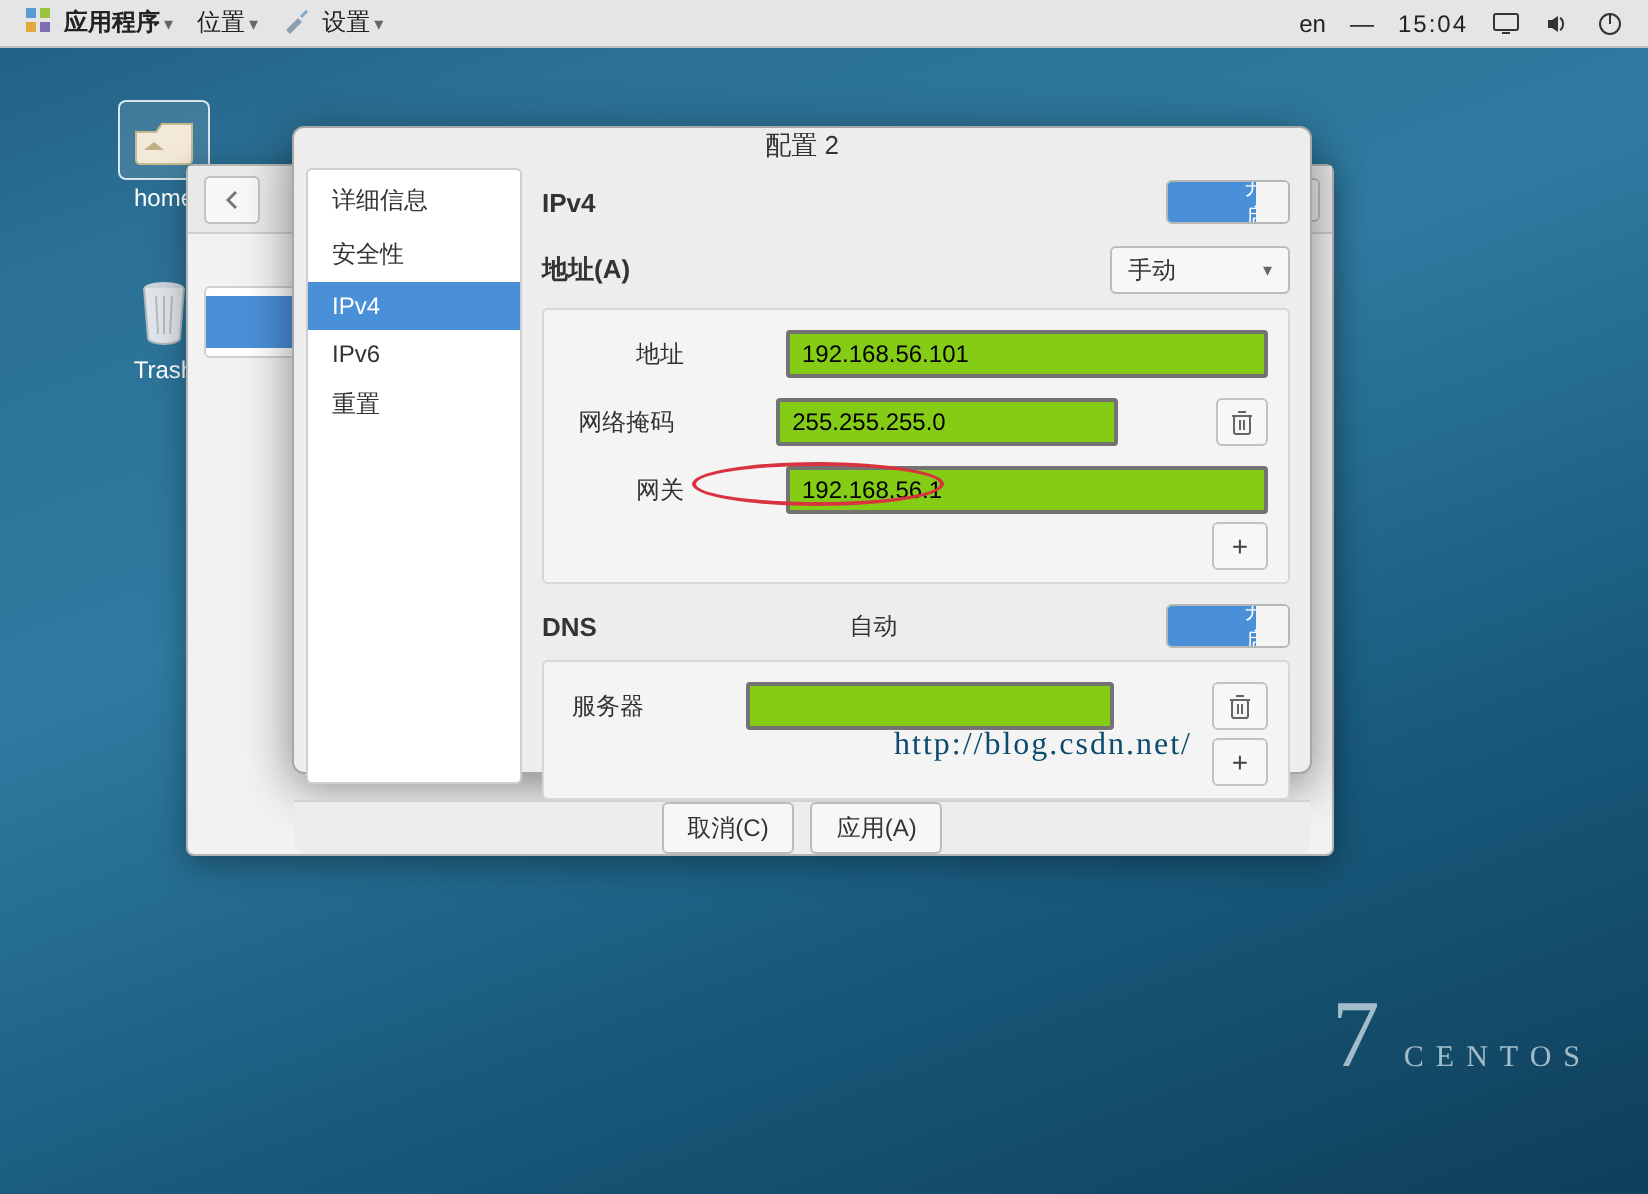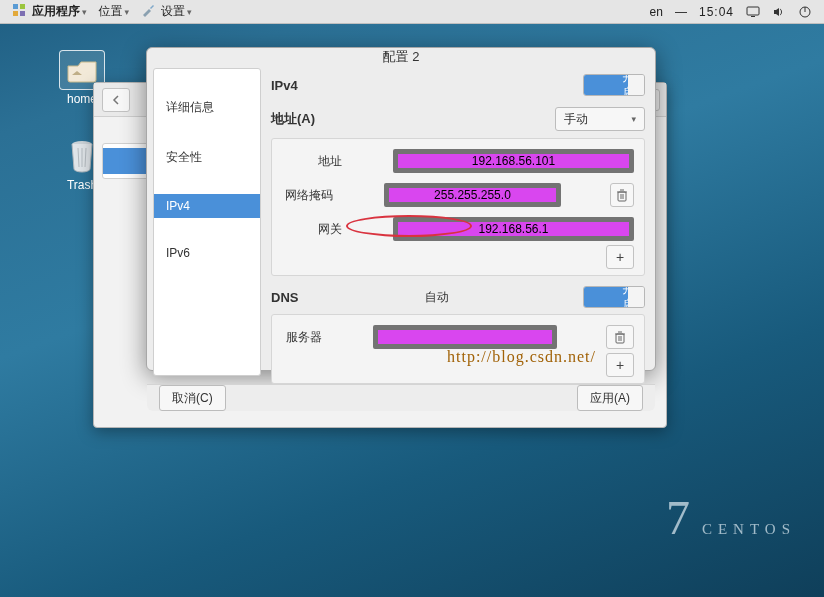--- a/index.html
+++ b/index.html
@@ -82,38 +82,38 @@
     font-size:12px;
   }
   .desktop-icon .icf {
     width:46px; height:40px; border:1px solid rgba(255,255,255,0.8);
     border-radius:4px; display:flex; align-items:center; justify-content:center;
     background: rgba(255,255,255,0.12);
   }
 
   
   .dlg {
-    position:absolute; left:146px; top:47px;
+    position:absolute; left:146px; top:63px;
     width:510px; height:324px;
     background:#ededed; border:1px solid #a7a7a7;
     border-radius:6px;
     box-shadow: 0 6px 24px rgba(0,0,0,0.45);
     display:flex; flex-direction:column;
   }
   .dlg .titlebar {
     height:28px; display:flex; align-items:center; justify-content:center;
     font-size:13px; color:#333;
   }
   .dlg .body { flex:1; display:flex; position:relative; }
   .dlg .sb {
     width:108px; background:#fff; border:1px solid #cfcfcf; border-radius:3px;
     margin:2px 0 8px 6px; padding:2px 0;
   }
   .dlg .sb .sbi {
-    padding:5px 12px; font-size:12px; color:#333; cursor:pointer;margin-top:23px;
+    padding:5px 12px; font-size:12px; color:#333; cursor:pointer;
   }
   .dlg .sb .sbi.sel { background:#4a90d9; color:#fff; }
   .dlg .main {
     flex:1; padding:4px 10px 0 10px; overflow:hidden;
   }
   .row-h { display:flex; align-items:center; }
   .hdr1 { height:26px; margin-top:2px; }
   .hdr1 .label { font-weight:bold; font-size:13px; color:#333; }
   .toggle {
     margin-left:auto; width:62px; height:22px;
@@ -135,22 +135,22 @@
     background:#f4f4f4; border:1px solid #d6d6d6; border-radius:3px;
     margin-top:4px; padding:10px 10px 6px 10px; position:relative;
   }
   .field-row {
     display:flex; align-items:center; margin-bottom:10px;gap:41px;
   }
   .field-row .flabel {
     width:70px; text-align:right; padding-right:10px; font-size:12px; color:#333;
   }
   .field-row input {
-    flex:1; height:24px; border:5px solid #737373; border-radius:2px;
-    padding:0 6px; font-size:12px; font-family:inherit; background:#d946ef;text-align:center;
+    flex:1; height:24px; border:2px solid #737373; border-radius:2px;
+    padding:0 6px; font-size:12px; font-family:inherit; background:#84cc16;
   }
   .trash-btn {
     width:28px; height:24px; margin-left:8px; border:1px solid #c2c2c2;
     background:#f7f7f7; border-radius:3px; display:flex; align-items:center;
     justify-content:center; cursor:pointer;
   }
   .add-row { display:flex; justify-content:flex-end; margin-top:4px; }
   .add-btn {
     width:28px; height:24px; border:1px solid #c2c2c2; background:#f7f7f7;
     border-radius:3px; display:flex; align-items:center; justify-content:center;
@@ -160,31 +160,31 @@
     position:absolute; border:2px solid #d9333f; border-radius:50%;
     pointer-events:none;
   }
 
   .dns-hdr { display:flex; align-items:center; margin-top:10px; }
   .dns-hdr .label { font-weight:bold; font-size:13px; color:#333; }
   .dns-hdr .auto { margin-left:auto; margin-right:8px; font-size:12px; color:#333; }
 
   .dlg .footer {
     height:40px; border-top:1px solid #d4d4d4; display:flex; align-items:center;
-    justify-content:space-between; gap:8px; padding:0 12px; background:#ededed;
+    justify-content:center; gap:8px; padding:0 12px; background:#ededed;
     border-radius:0 0 6px 6px;
   }
   .btn {
     height:26px; padding:0 12px; border:1px solid #bcbcbc; background:#f7f7f7;
     border-radius:3px; font-size:12px; color:#333; cursor:pointer;
     display:flex; align-items:center;
   }
 
   .watermark {
-    position:absolute; left:300px; top:300px; color:#a16207;
+    position:absolute; left:300px; top:300px; color:#0c4a6e;
     font-size:16px; font-family: "Times New Roman", serif;
     pointer-events:none; letter-spacing:1px;
   }
   .centos-mark {
     position:absolute; right:28px; bottom:52px; color:#d9e7ef;
     font-family: "Trajan Pro", "Times New Roman", serif;
     display:flex; align-items:baseline; gap:12px;
     opacity:0.72;
   }
   .centos-mark .big { font-size:48px; font-weight:200; }
@@ -283,20 +283,21 @@
 
 <div class="dlg">
   <div class="titlebar">配置 2</div>
   <div class="body">
 
     <div class="sb">
       <div class="sbi">详细信息</div>
       <div class="sbi">安全性</div>
       <div class="sbi sel">IPv4</div>
       <div class="sbi">IPv6</div>
+      <div class="sbi">重置</div>
     </div>
 
     <div class="main">
       <div class="row-h hdr1">
         <span class="label">IPv4</span>
         <div class="toggle">
           <div class="on">开启</div>
           <div class="off"></div>
         </div>
       </div>

